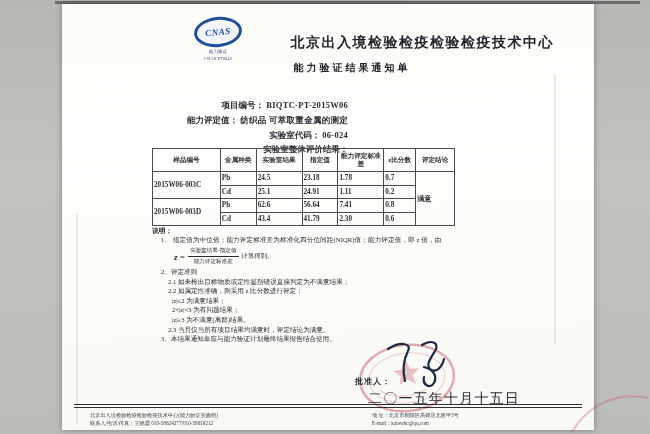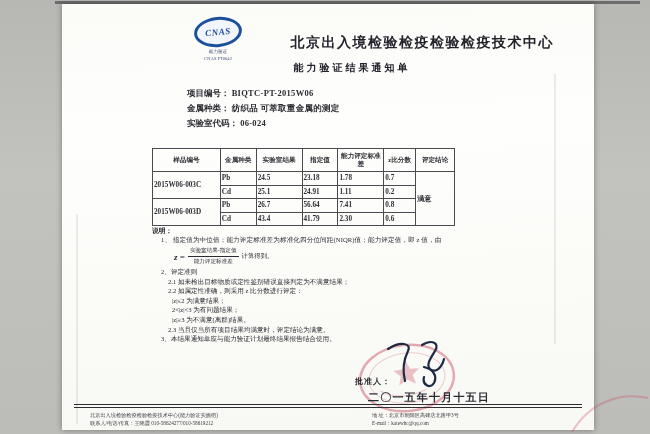--- a/index.html
+++ b/index.html
@@ -28,21 +28,21 @@
   .cnas-cap{font-size:4.6px;color:#44517a;line-height:5.4px;margin-top:2px;}
   .biqtc{position:absolute;left:412px;top:12px;font-style:italic;font-weight:bold;
     font-size:19px;color:#2f9fc4;letter-spacing:1px;}
   .biqtc::first-letter{font-size:27px;color:#2b86c8;}
   .org-name{position:absolute;left:148px;top:30px;width:344px;text-align:right;
     font-size:14px;font-weight:bold;letter-spacing:1.5px;color:#23232c;}
   .doc-title{position:absolute;left:140px;top:57px;width:300px;text-align:center;
     font-size:10px;font-weight:bold;letter-spacing:3px;color:#23232c;}
 
   
-  .info{position:absolute;left:125px;top:84px;font-size:8.5px;}
+  .info{position:absolute;left:125px;top:96px;font-size:8.5px;text-align:right;}
   .info-line{margin-bottom:3.4px;line-height:11.4px;white-space:nowrap;}
   .info-label{font-weight:bold;}
   .info-value{font-weight:600;letter-spacing:.3px;}
 
   
   table.results{position:absolute;left:90px;top:144px;width:303px;border-collapse:collapse;
     font-size:7.2px;color:#2e2e36;}
   table.results th,table.results td{border:1px solid #4a4a50;padding:0 1px;}
   table.results th{font-weight:600;font-size:6.6px;height:22px;line-height:8px;}
   table.results td{height:12.5px;font-weight:600;}
@@ -57,21 +57,21 @@
   .frac .den{padding-top:1px;}
   .note-lines{position:absolute;left:99px;top:263px;width:320px;font-size:6.6px;line-height:9.6px;}
   .note-line{white-space:nowrap;}
   .ind1{margin-left:7px;}
   .ind2{margin-left:11px;}
 
   
   .seal{position:absolute;left:293px;top:336px;opacity:.85;}
   .approver{position:absolute;left:293px;top:372px;font-size:8px;font-weight:bold;letter-spacing:1px;}
   .signature{position:absolute;left:318px;top:333px;}
-  .approve-date{position:absolute;left:306px;top:386px;font-size:11px;font-weight:700;letter-spacing:1.2px;}
+  .approve-date{position:absolute;left:306px;top:386px;font-size:14px;font-weight:400;letter-spacing:1.2px;}
 
   
   .footer-rule{position:absolute;left:12px;right:12px;top:400px;height:2px;
     border-top:1.7px solid #2e2e33;border-bottom:.8px solid #2e2e33;}
   .footer{position:absolute;top:407px;font-size:5.2px;color:#3a3a42;line-height:8.4px;}
   .footer.fleft{left:28px;}
   .footer.fright{left:310px;}
   .corner-arc{position:absolute;left:570px;top:388px;}
 </style>
 </head>
@@ -93,26 +93,29 @@
     </div>
     <div class="org-name">北京出入境检验检疫检验检疫技术中心</div>
     <div class="doc-title">能力验证结果通知单</div>
 
     <div class="info">
       <div class="info-line">
         <span class="info-label">项目编号：</span>
         <span class="info-value">BIQTC-PT-2015W06</span>
       </div>
       <div class="info-line">
-        <span class="info-label">金属种类：</span>
+        <span class="info-label">能力评定值：</span>
         <span class="info-value">纺织品 可萃取重金属的测定</span>
       </div>
       <div class="info-line">
         <span class="info-label">实验室代码：</span>
         <span class="info-value">06-024</span>
+      </div>
+      <div class="info-line">
+        <span class="info-label">实验室整体评价结果：</span>
       </div>
     </div>
 
     <table class="results">
       <colgroup>
         <col style="width:68px">
           <col style="width:36px">
           <col style="width:46px">
         <col style="width:36px">
           <col style="width:46px">
@@ -143,21 +146,21 @@
         <tr>
           <td>Cd</td>
           <td>25.1</td>
           <td>24.91</td>
           <td>1.11</td>
           <td>0.2</td>
         </tr>
         <tr>
           <td rowspan="2">2015W06-003D</td>
           <td>Pb</td>
-          <td>26.7</td>
+          <td>62.6</td>
           <td>56.64</td>
           <td>7.41</td>
           <td>0.8</td>
         </tr>
         <tr>
           <td>Cd</td>
           <td>43.4</td>
           <td>41.79</td>
           <td>2.30</td>
           <td>0.6</td>

